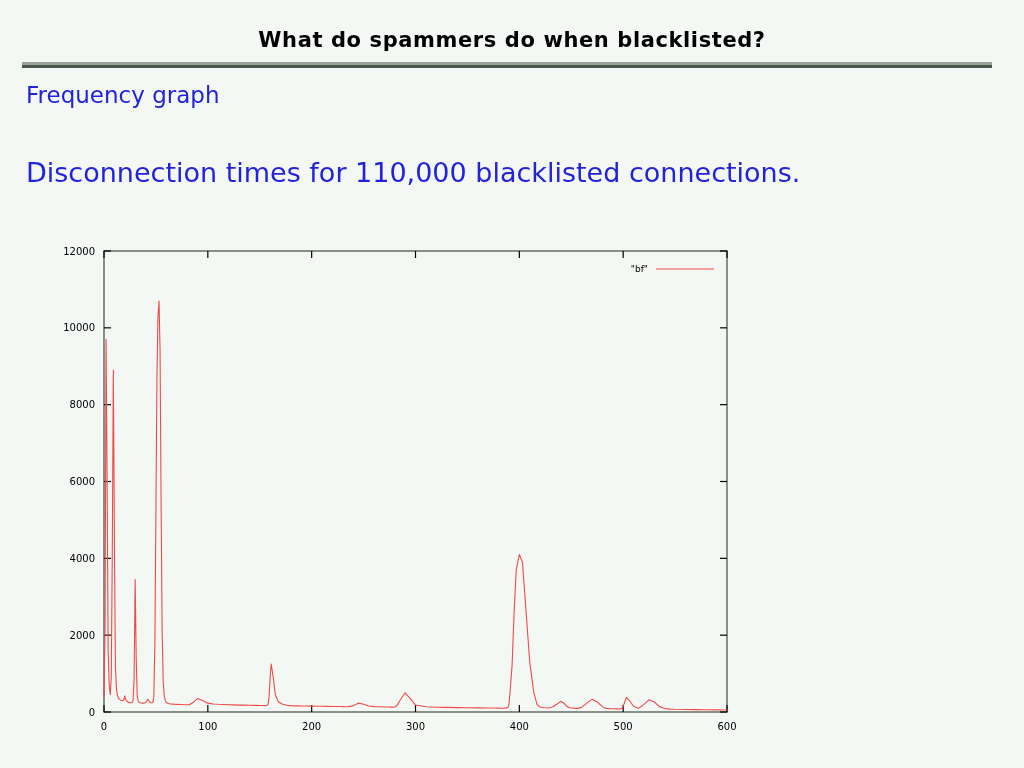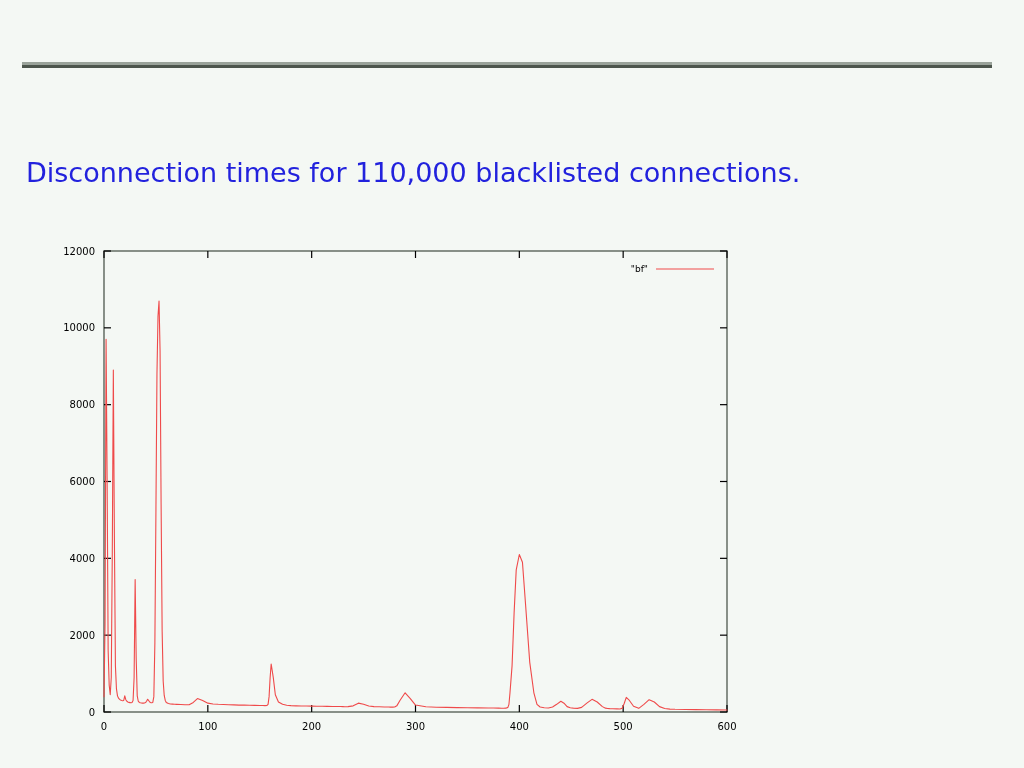--- a/index.html
+++ b/index.html
@@ -109,26 +109,28 @@
   .legend-sample {
     stroke: #ef4a4a;
     stroke-width: 1.2;
   }
 </style>
 </head>
 <body>
 
 <div class="slide">
 
+  <div class="slide-title">What do spammers do when blacklisted?</div>
 
   <div class="title-rule">
     <div class="rule-top"></div>
     <div class="rule-bottom"></div>
   </div>
 
+  <div class="bullet-text bullet-1">Frequency graph</div>
 
   <div class="bullet-text bullet-2">Disconnection times for 110,000 blacklisted connections.</div>
 
   <div class="chart-wrap">
     <svg class="chart-svg" id="chart-svg" viewBox="0 0 720 500">
       <g id="chart-frame">
           <rect x="64" y="13" width="623" height="461" class="frame-line"></rect>
         </g>
       <g id="chart-yticks">
           <line x1="64" y1="474" x2="71" y2="474" class="tick-line"></line>

